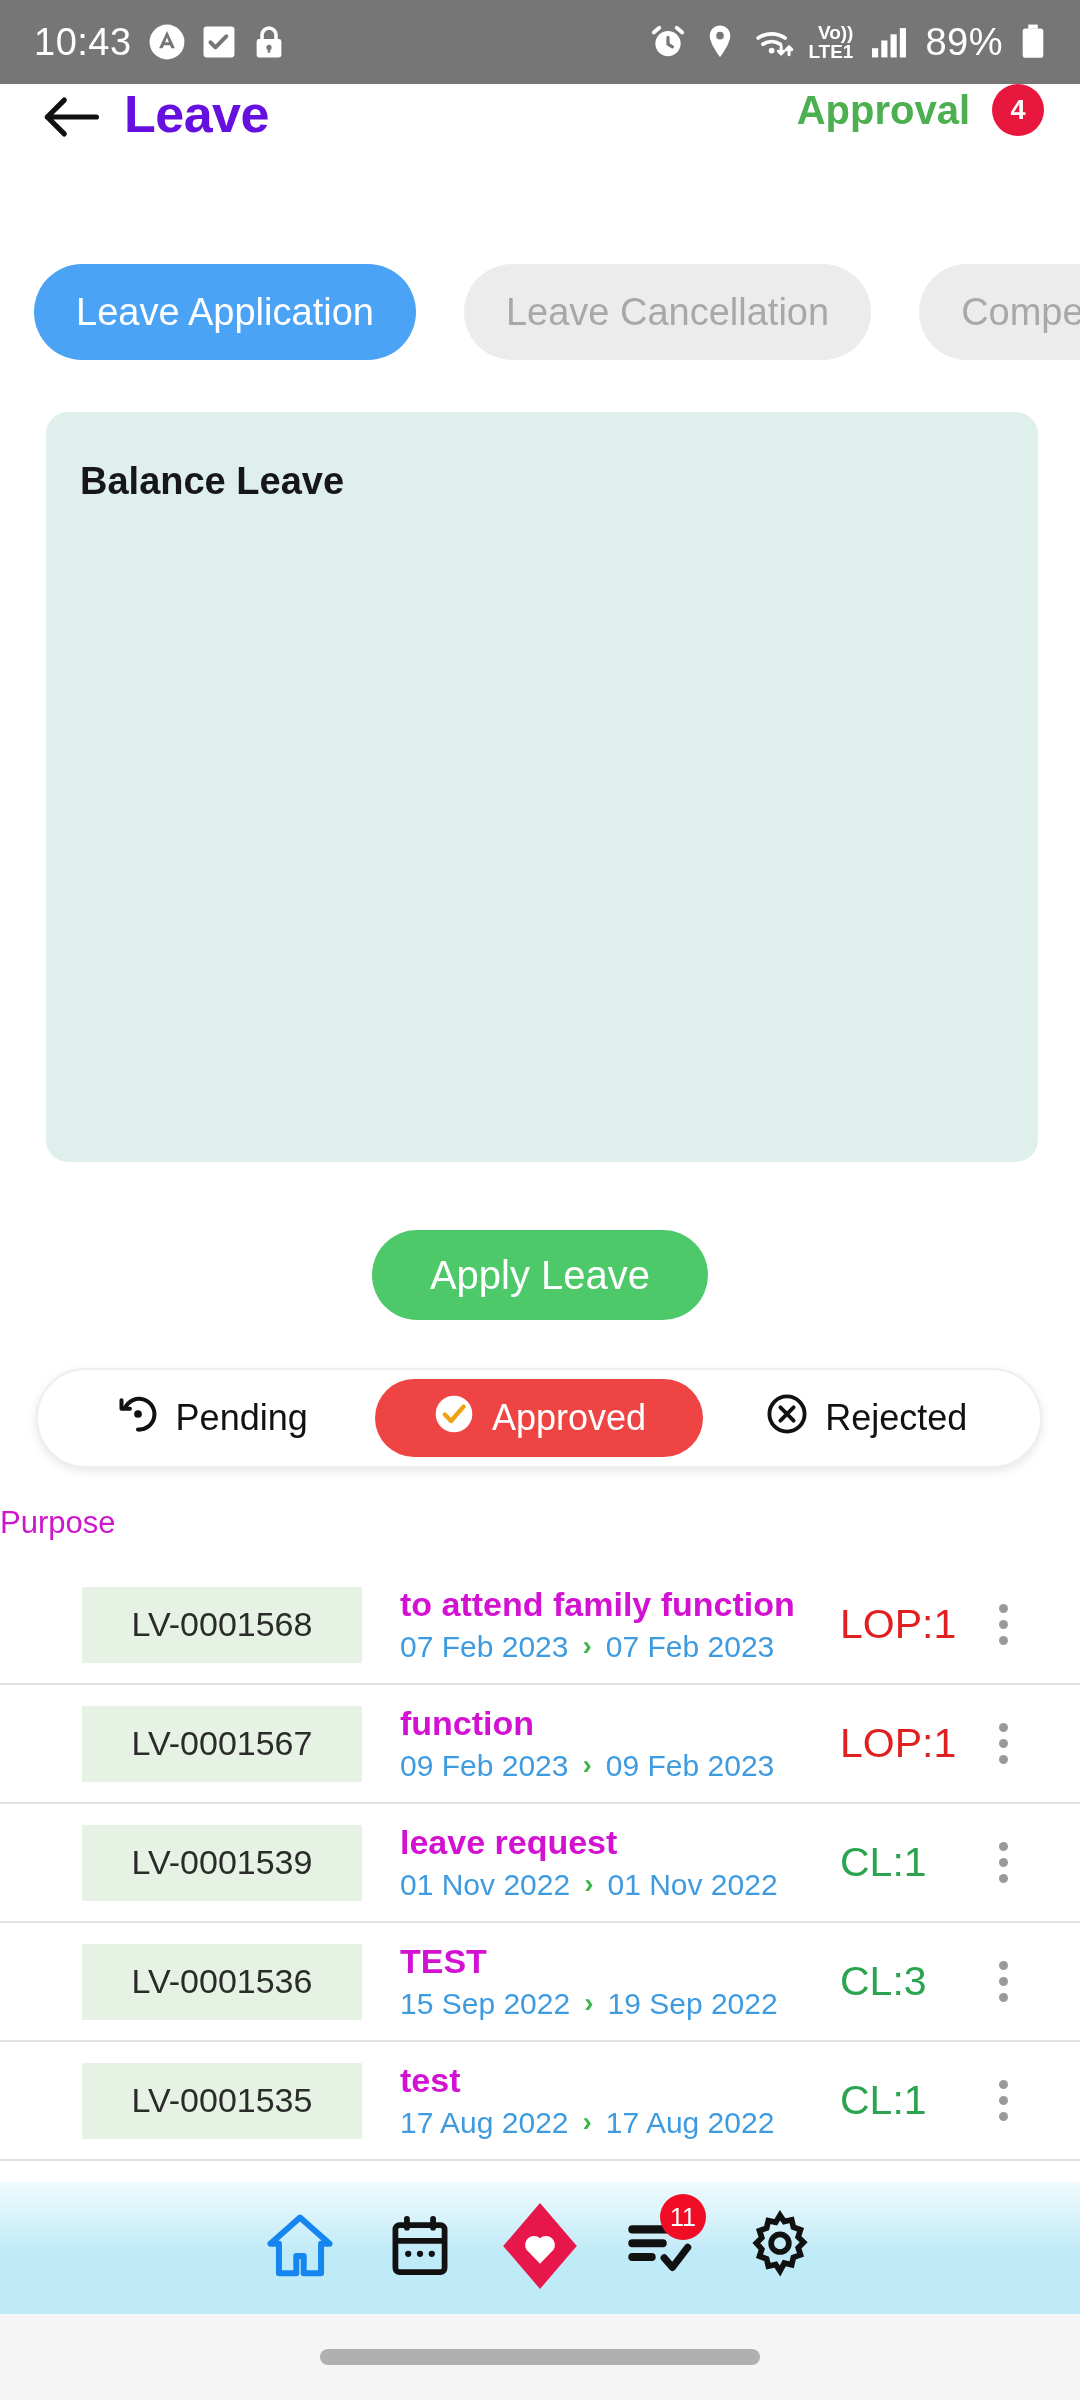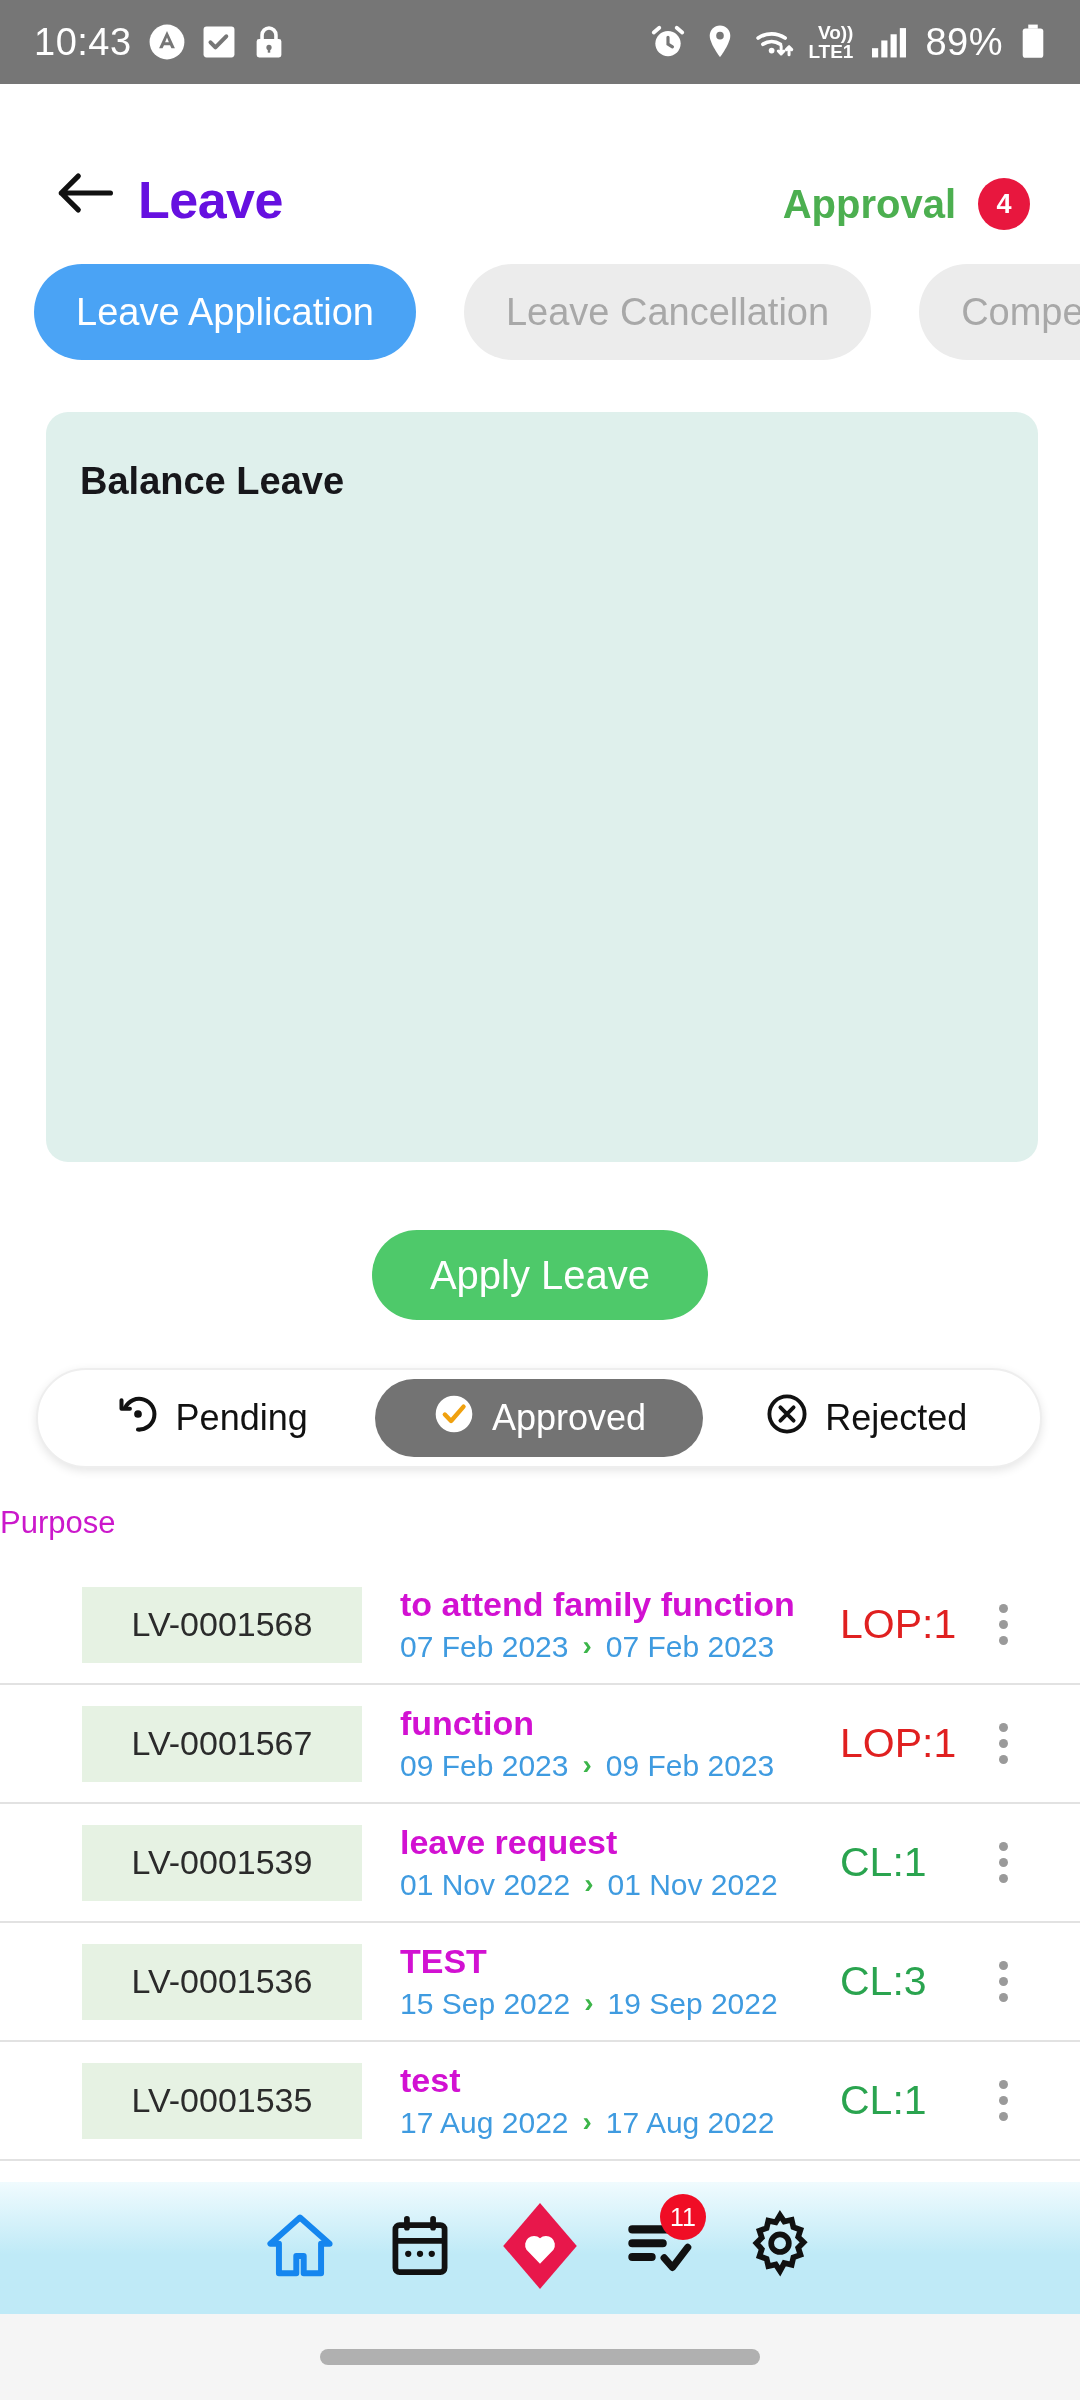--- a/index.html
+++ b/index.html
@@ -22,21 +22,21 @@
   .sb-right { margin-left:auto; display:flex; align-items:center; gap:17px; }
   .sb-ico { display:flex; align-items:center; justify-content:center; }
   .sb-batt-text { font-size:38px; font-weight:400; letter-spacing:.5px; }
   .volte { display:flex; flex-direction:column; align-items:flex-end; line-height:1;
            font-size:19px; font-weight:700; margin-left:-4px; }
   .volte span { display:block; }
 
   
   .header {
     position:absolute; top:84px; left:0; width:1080px; height:146px;
-    display:flex; align-items:flex-end; padding:0 50px;
+    display:flex; align-items:flex-start; padding:0 36px;
   }
   .back-btn {
     width:70px; height:70px; display:flex; align-items:center; justify-content:center;
     cursor:pointer;
   }
   .page-title {
     font-size:52px; font-weight:700; color:#6610e0; margin-left:18px;
     letter-spacing:-.5px;
   }
   .header-right { margin-left:auto; display:flex; align-items:center; gap:22px; }
@@ -95,21 +95,21 @@
     position:absolute; top:1368px; left:36px; width:1006px; height:100px;
     background:#ffffff; border:2px solid #eeeeee; border-radius:50px;
     box-shadow:0 3px 10px rgba(0,0,0,.10);
     display:flex; align-items:center; padding:0 10px;
   }
   .seg {
     flex:1; height:78px; border-radius:42px; display:flex; align-items:center;
     justify-content:center; gap:16px; font-size:36px; cursor:pointer;
   }
   .seg.inactive { color:#111111; background:transparent; }
-  .seg.active { background:#737373; color:#ffffff; }
+  .seg.active { background:#ef4444; color:#ffffff; }
 
   
   .list-head {
     position:absolute; top:1505px; left:0; width:1080px;
     display:flex; font-size:31px;
   }
   .lh-id { margin-left:82px; width:330px; color:#9b9b9b; }
   .lh-purpose { color:#cb18cb; }
 
   .list {

